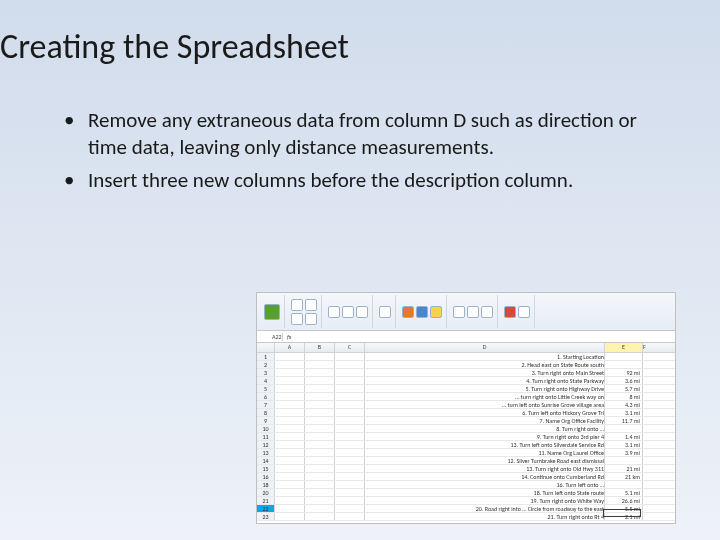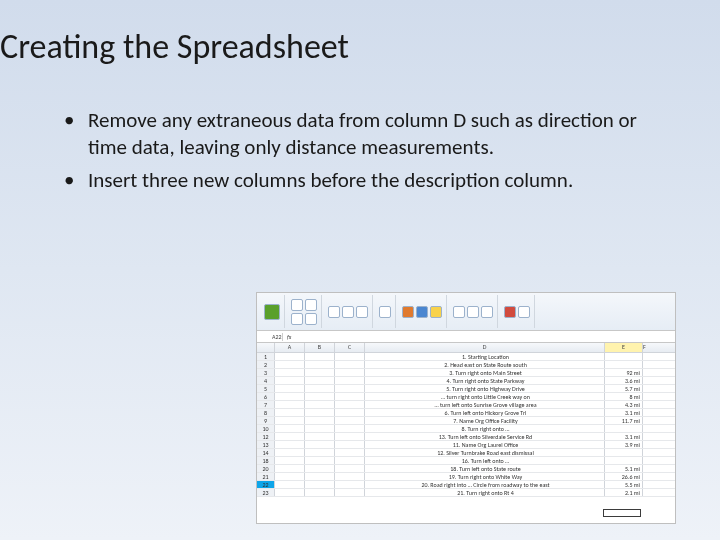--- a/index.html
+++ b/index.html
@@ -109,21 +109,21 @@
     overflow: hidden;
   }
   .gridrow {
     display:flex;
     height:8px;
     font-size:6px;
     color:#333;
     border-bottom:1px solid #e6e8eb;
   }
   .gridrow .rowhead { background:#eef1f5;}
-  .gridrow .colD { text-align:center; padding-left:2px; white-space:nowrap; overflow:hidden;}
+  .gridrow .colD { text-align:right; padding-left:2px; white-space:nowrap; overflow:hidden;}
   .gridrow .colE { text-align:right; padding-right:2px; background:transparent;}
   .gridrow .colF { text-align:right; padding-right:2px;}
   .gridrow.sel .rowhead { background:#0ea5e9; }
   .selector-box {
     position:absolute;
     border:1px solid #3b3b3b;
     width:38px; height:8px;
     left:346px; top:216px;
     background:transparent;
   }
@@ -293,20 +293,29 @@
       <div class="gridrow">
         <div class="rowhead">10</div>
         <div class="colA"></div>
         <div class="colB"></div>
         <div class="colC"></div>
         <div class="colD">8. Turn right onto …</div>
         <div class="colE"></div>
         <div class="colF"></div>
       </div>
       <div class="gridrow">
+        <div class="rowhead">11</div>
+        <div class="colA"></div>
+        <div class="colB"></div>
+        <div class="colC"></div>
+        <div class="colD">9. Turn right onto 3rd pier 4</div>
+        <div class="colE">1.4 mi</div>
+        <div class="colF"></div>
+      </div>
+      <div class="gridrow">
         <div class="rowhead">12</div>
         <div class="colA"></div>
         <div class="colB"></div>
         <div class="colC"></div>
         <div class="colD">13. Turn left onto Silverdale Service Rd</div>
         <div class="colE">3.1 mi</div>
         <div class="colF"></div>
       </div>
       <div class="gridrow">
         <div class="rowhead">13</div>
@@ -317,20 +326,38 @@
         <div class="colE">3.9 mi</div>
         <div class="colF"></div>
       </div>
       <div class="gridrow">
         <div class="rowhead">14</div>
         <div class="colA"></div>
         <div class="colB"></div>
         <div class="colC"></div>
         <div class="colD">12. Silver Turnbrake Road east dismissal</div>
         <div class="colE"></div>
+        <div class="colF"></div>
+      </div>
+      <div class="gridrow">
+        <div class="rowhead">15</div>
+        <div class="colA"></div>
+        <div class="colB"></div>
+        <div class="colC"></div>
+        <div class="colD">13. Turn right onto Old Hwy 311</div>
+        <div class="colE">21 mi</div>
+        <div class="colF"></div>
+      </div>
+      <div class="gridrow">
+        <div class="rowhead">16</div>
+        <div class="colA"></div>
+        <div class="colB"></div>
+        <div class="colC"></div>
+        <div class="colD">14. Continue onto Cumberland Rd</div>
+        <div class="colE">21 km</div>
         <div class="colF"></div>
       </div>
       <div class="gridrow">
         <div class="rowhead">18</div>
         <div class="colA"></div>
         <div class="colB"></div>
         <div class="colC"></div>
         <div class="colD">16. Turn left onto …</div>
         <div class="colE"></div>
         <div class="colF"></div>

